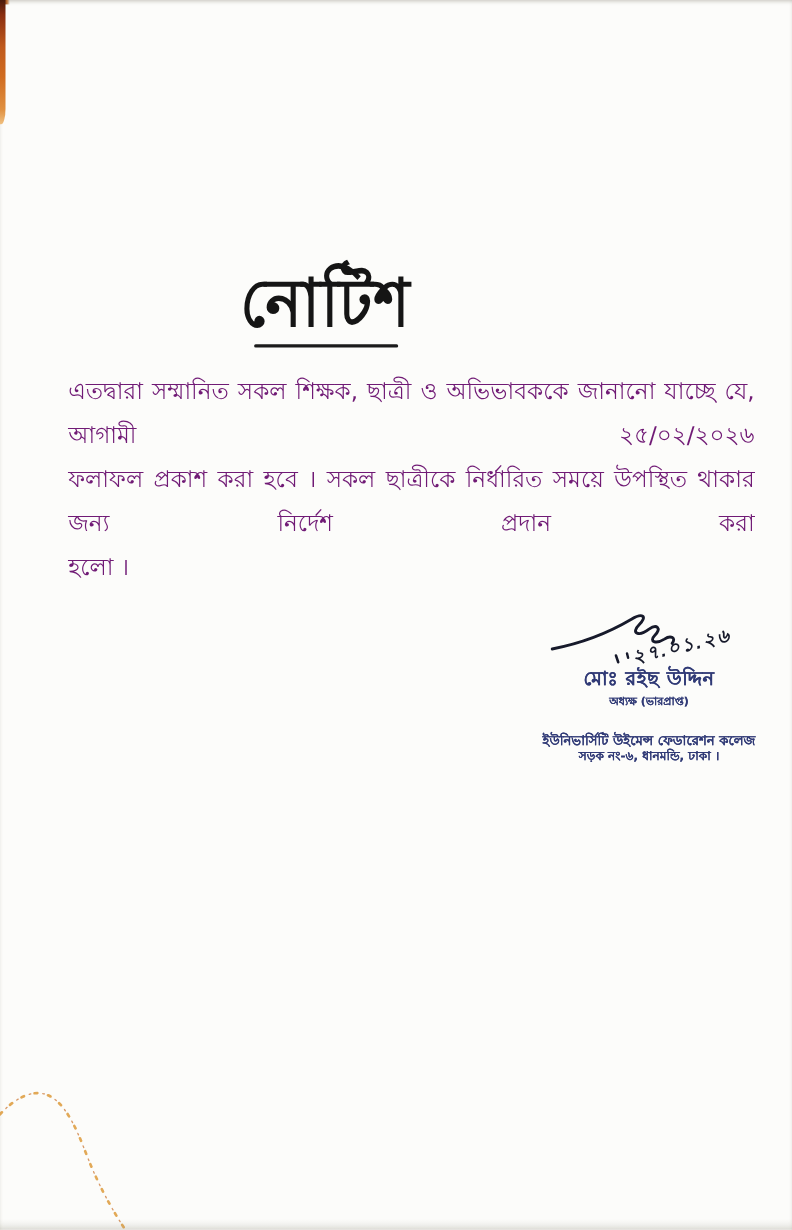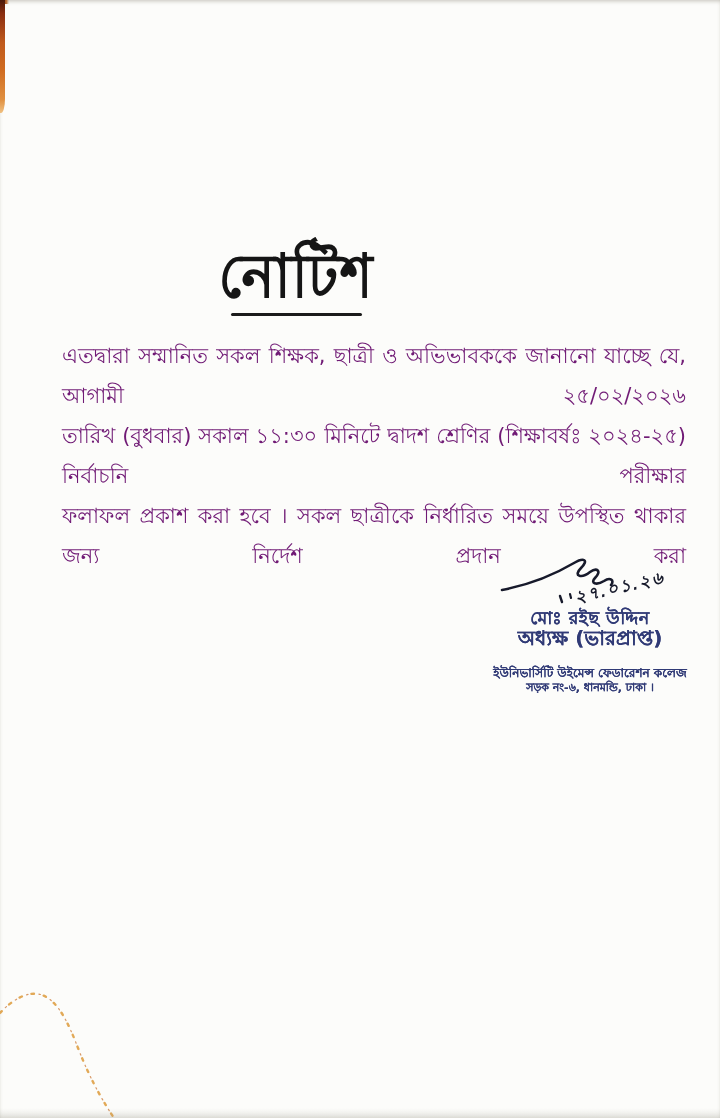--- a/index.html
+++ b/index.html
@@ -56,21 +56,21 @@
     color:#171a2b; letter-spacing:2px; white-space:nowrap;
     transform:rotate(-13deg);
   }
   .stamp{
     position:absolute; left:0; top:60px; width:216px; text-align:center;
     color:#303a76;
     text-shadow:0 0 .6px rgba(48,58,118,.85);
     font-family:"DejaVu Sans","Liberation Sans",sans-serif;
   }
   .stamp .name{ font-size:17.5px; font-weight:900; line-height:21px; letter-spacing:.5px;}
-  .stamp .desig{ font-size:20px; font-weight:800; line-height:19px;}
+  .stamp .desig{ font-size:10px; font-weight:800; line-height:19px;}
   .stamp .inst{ font-size:12px; font-weight:800; line-height:15px; margin-top:18px;}
   .stamp .addr{ font-size:11px; font-weight:700; line-height:14px;}
   
   .curve-svg{ position:absolute; left:0; top:952px; width:150px; height:166px; }
   
   .bottom-smudge{
     position:absolute;left:0;bottom:0;width:720px;height:10px;
     background:linear-gradient(0deg,rgba(150,150,135,.18),rgba(150,150,135,0));
   }
 </style>
@@ -82,22 +82,22 @@
 <div class="edge-strip-tip"></div>
 <div class="edge-strip"></div>
 
 <div class="title-wrap">
   <div class="title">নোটিশ</div>
   <div class="title-underline"></div>
 </div>
 
 <div class="body-text">
   <div class="body-line">এতদ্বারা সম্মানিত সকল শিক্ষক, ছাত্রী ও অভিভাবককে জানানো যাচ্ছে যে, আগামী ২৫/০২/২০২৬</div>
-  <div class="body-line">তারিখ (বুধবার) সকাল ১১:৩০ মিনিটে  দ্বাদশ শ্রেণির (শিক্ষাবর্ষঃ ২০২৪-২৫)  নির্বাচনি পরীক্ষার</div>
   <div class="body-line">ফলাফল প্রকাশ করা হবে । সকল ছাত্রীকে নির্ধারিত সময়ে উপস্থিত থাকার জন্য নির্দেশ প্রদান করা</div>
+  <div class="body-line last">হলো ।</div>
 </div>
 
 <div class="sig-block">
   <svg class="sig-scribble" viewBox="0 0 190 62" fill="none" xmlns="http://www.w3.org/2000/svg">
     <path d="M2,40 C28,35 52,26 74,13 C84,7 89,10 81,18 C73,26 81,29 90,22 C97,17 102,21 95,28 C90,33 96,36 104,31 C110,27 115,30 111,35" stroke="#171a2b" stroke-width="2.6" stroke-linecap="round" fill="none"></path>
     <path d="M60,46 l2,6" stroke="#171a2b" stroke-width="2.4" stroke-linecap="round"></path>
     <path d="M70,44 l1,4" stroke="#171a2b" stroke-width="2.2" stroke-linecap="round"></path>
   </svg>
   <div class="sig-date">২৭.০১.২৬</div>
   <div class="stamp">

